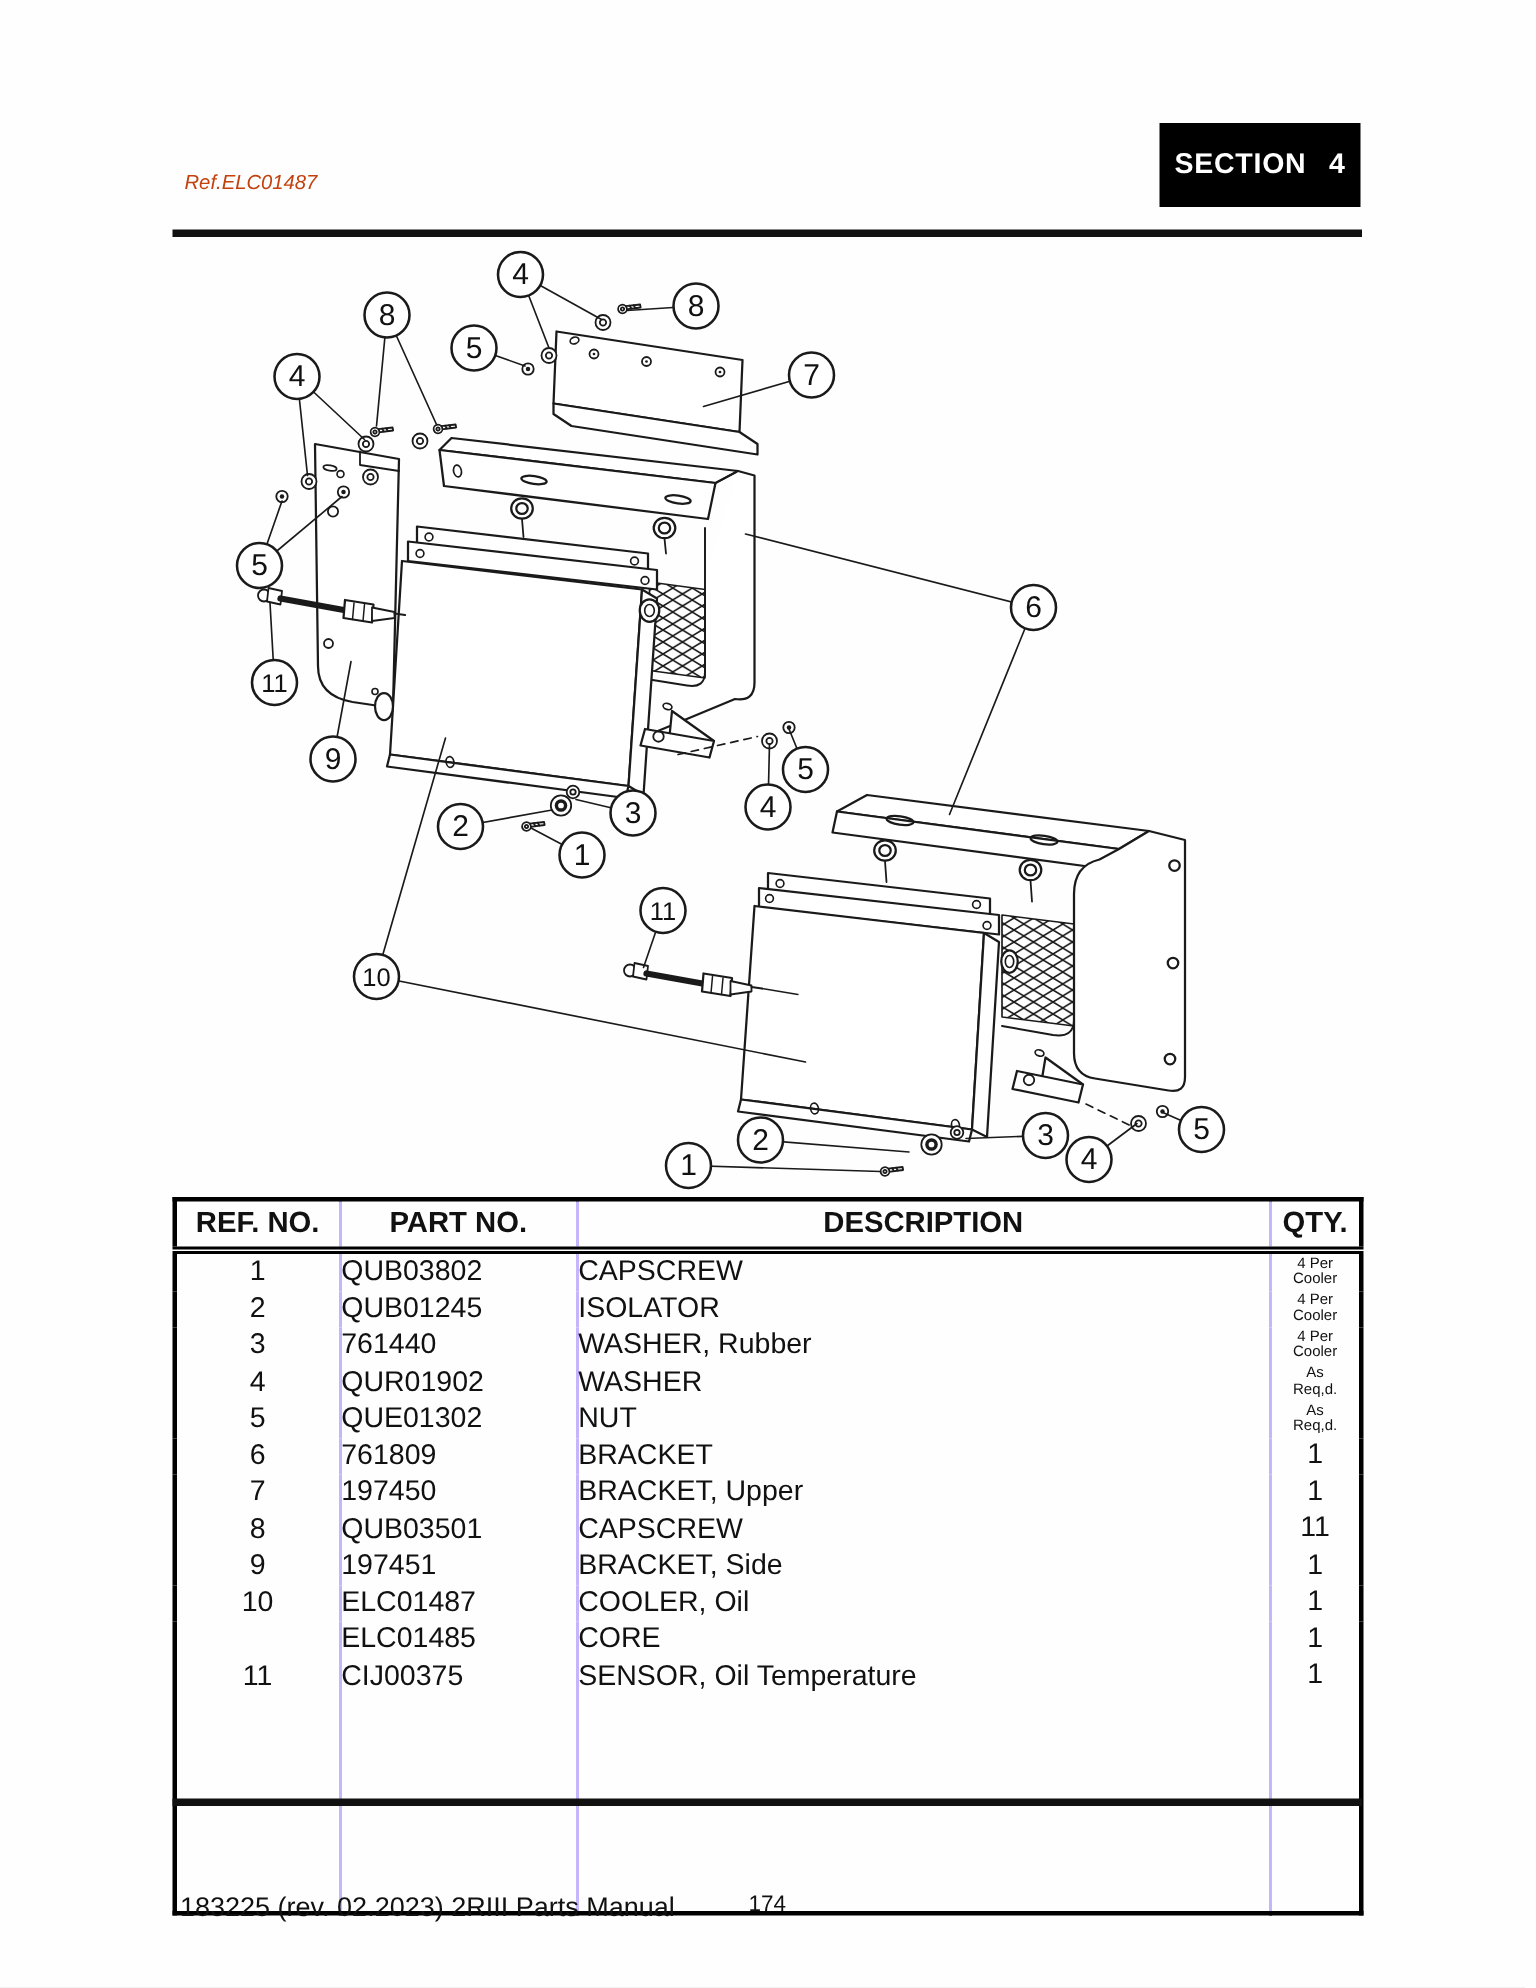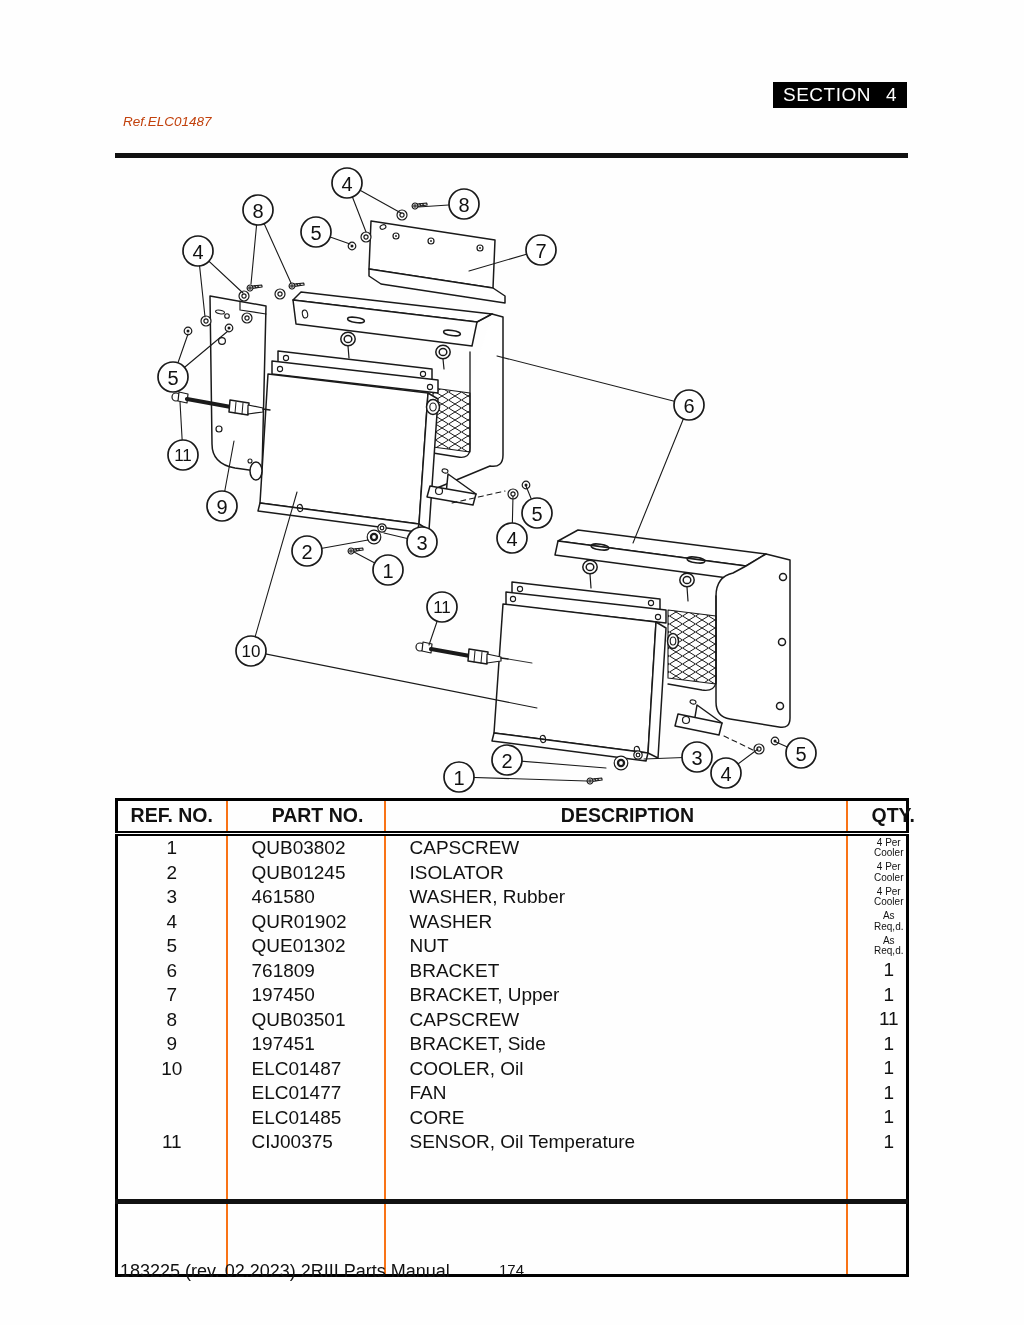--- a/index.html
+++ b/index.html
@@ -1,29 +1,29 @@
 <!DOCTYPE html>
 <html><head>
 <meta charset="utf-8">
 <style>
   html,body{margin:0;padding:0;background:#e8e8e8;}
   .page{position:relative;width:1024px;height:1325px;background:#fefefe;margin:0 auto;
         font-family:"Liberation Sans", sans-serif;color:#111;overflow:hidden;}
   .ref-label{position:absolute;left:123px;top:114px;font-size:13.5px;font-style:italic;color:#c2410c;}
   .badge{position:absolute;right:117px;top:82px;height:26px;background:#000;color:#fff;
-         display:flex;align-items:center;gap:15px;padding:0 10px;font-size:19px;font-weight:normal;letter-spacing:.5px;justify-content:center;}
+         display:flex;align-items:center;gap:15px;padding:15px 10px;font-size:19px;font-weight:bold;letter-spacing:.5px;justify-content:center;}
   .title{position:absolute;right:117px;top:110px;font-size:31px;font-weight:bold;letter-spacing:.3px;}
   .rule{position:absolute;left:115px;width:793px;height:5px;background:#111;}
   .rule.top{top:153px;}
   .rule.bottom{top:1199px;}
   .diagram-wrap{position:absolute;left:0;top:160px;width:1024px;height:636px;}
   .table-wrap{position:absolute;left:115px;top:798px;width:794px;height:479px;}
   table.parts{width:100%;height:100%;border-collapse:collapse;table-layout:fixed;border:3px solid #000;}
   table.parts th{border-bottom:5px double #000;font-size:19.5px;font-weight:bold;padding:3px 0 4px;text-align:center;}
-  table.parts th + th, table.parts td + td{border-left:2px solid #f97316;padding-left:24px;}
+  table.parts th + th, table.parts td + td{border-left:2px solid #c4b5fd;}
   table.parts td{font-size:19px;height:24.5px;padding:0;vertical-align:middle;line-height:1.05;}
   td.c-ref{text-align:center;}
   td.c-part{padding-left:22px;margin-top:30px;}
   td.c-desc{padding-left:12px;}
   td.c-qty{text-align:center;}
   td.c-qty .qline{line-height:1.1;}
   td.c-qty.small .qline{font-size:10px;line-height:10.5px;}
   tr.filler td{height:auto;}
   .footer-left{position:absolute;left:120px;top:1261px;font-size:18px;}
   .footer-page{position:absolute;left:499px;top:1261px;font-size:15px;}
@@ -384,21 +384,21 @@
             <td class="c-ref">2</td>
             <td class="c-part">QUB01245</td>
             <td class="c-desc">ISOLATOR</td>
             <td class="c-qty small">
               <div class="qline">4 Per</div>
               <div class="qline">Cooler</div>
             </td>
           </tr>
           <tr>
             <td class="c-ref">3</td>
-            <td class="c-part">461580</td>
+            <td class="c-part">761440</td>
             <td class="c-desc">WASHER, Rubber</td>
             <td class="c-qty small">
               <div class="qline">4 Per</div>
               <div class="qline">Cooler</div>
             </td>
           </tr>
           <tr>
             <td class="c-ref">4</td>
             <td class="c-part">QUR01902</td>
             <td class="c-desc">WASHER</td>
@@ -451,28 +451,20 @@
           <tr>
             <td class="c-ref">10</td>
             <td class="c-part">ELC01487</td>
             <td class="c-desc">COOLER, Oil</td>
             <td class="c-qty">
               <div class="qline">1</div>
             </td>
           </tr>
           <tr>
             <td class="c-ref"></td>
-            <td class="c-part">ELC01477</td>
-            <td class="c-desc">FAN</td>
-            <td class="c-qty">
-              <div class="qline">1</div>
-            </td>
-          </tr>
-          <tr>
-            <td class="c-ref"></td>
             <td class="c-part">ELC01485</td>
             <td class="c-desc">CORE</td>
             <td class="c-qty">
               <div class="qline">1</div>
             </td>
           </tr>
           <tr>
             <td class="c-ref">11</td>
             <td class="c-part">CIJ00375</td>
             <td class="c-desc">SENSOR, Oil Temperature</td>

